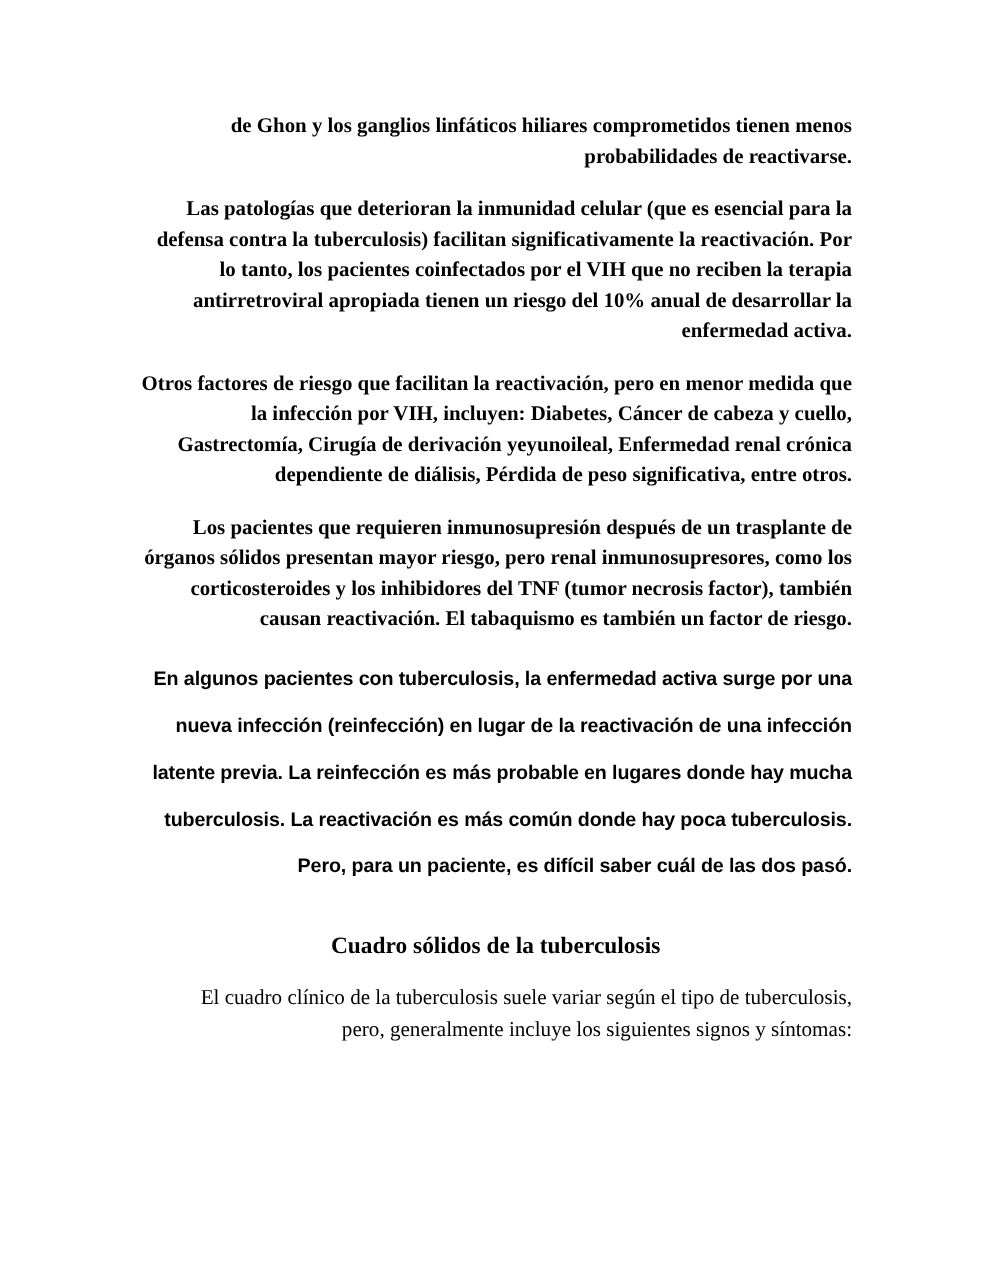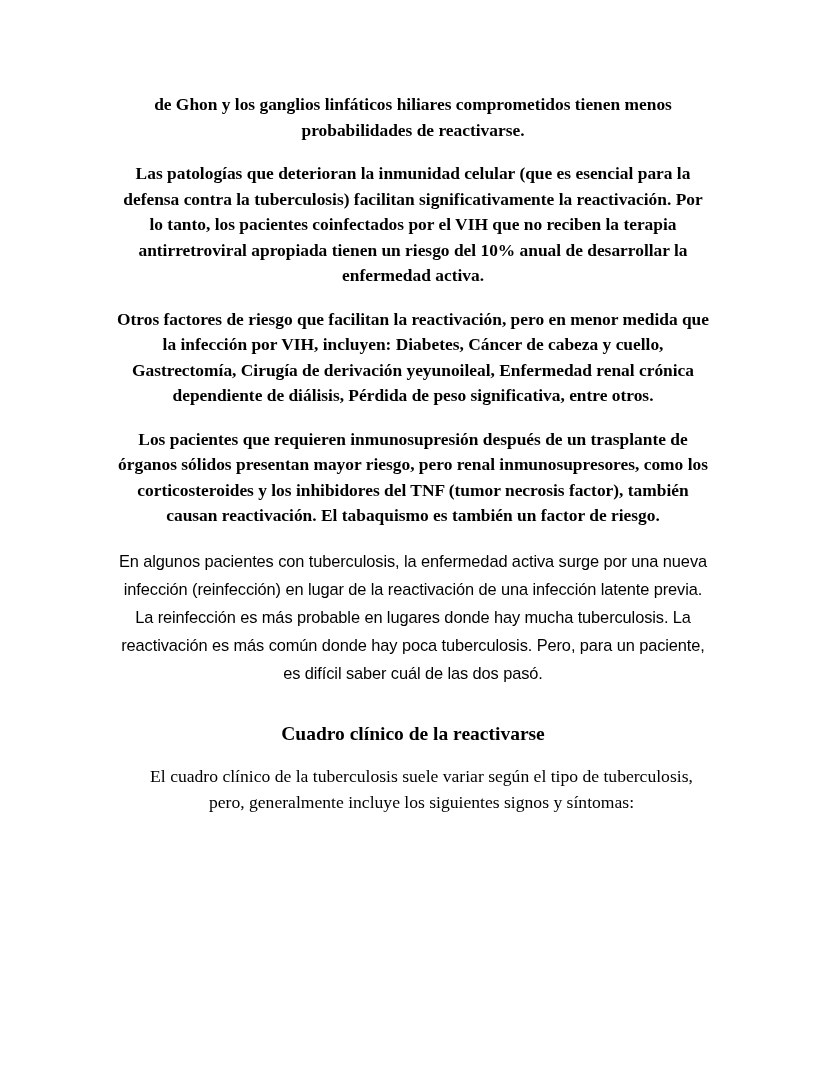--- a/index.html
+++ b/index.html
@@ -21,31 +21,31 @@
     padding: 92px 118px 0 116px;
     background: #ffffff;
   }
   .doc-body {
     width: 594px;
   }
   p.para {
     margin: 0 0 18px 0;
     font-size: 17.4px;
     line-height: 25.5px;
-    text-align: center;
+    text-align: right;
   }
   p.bold-serif {
     font-family: "Liberation Serif", serif;
     font-weight: bold;
   }
   p.bold-sans {
     font-family: "Liberation Sans", sans-serif;
-    font-weight: normal;
+    font-weight: bold;
     font-size: 16.4px;
-    line-height: 28px;
+    line-height: 39px;
     letter-spacing: -0.1px;
   }
   p.plain {
     font-family: "Liberation Serif", serif;
     font-weight: normal;
     font-size: 17.6px;
     line-height: 26px;
     margin-left: 17px;
   }
   h2.section-heading {
@@ -72,21 +72,21 @@
     <p class="para bold-serif first-para">de Ghon y los ganglios linfáticos hiliares comprometidos tienen menos probabilidades de reactivarse.</p>
 
     <p class="para bold-serif">Las patologías que deterioran la inmunidad celular (que es esencial para la defensa contra la tuberculosis) facilitan significativamente la reactivación. Por lo tanto, los pacientes coinfectados por el VIH que no reciben la terapia antirretroviral apropiada tienen un riesgo del 10% anual de desarrollar la enfermedad activa.</p>
 
     <p class="para bold-serif">Otros factores de riesgo que facilitan la reactivación, pero en menor medida que la infección por VIH, incluyen: Diabetes, Cáncer de cabeza y cuello, Gastrectomía, Cirugía de derivación yeyunoileal, Enfermedad renal crónica dependiente de diálisis, Pérdida de peso significativa, entre otros.</p>
 
     <p class="para bold-serif">Los pacientes que requieren inmunosupresión después de un trasplante de órganos sólidos presentan mayor riesgo, pero renal inmunosupresores, como los corticosteroides y los inhibidores del TNF (tumor necrosis factor), también causan reactivación. El tabaquismo es también un factor de riesgo.</p>
 
     <p class="para bold-sans">En algunos pacientes con tuberculosis, la enfermedad activa surge por una nueva infección (reinfección) en lugar de la reactivación de una infección latente previa. La reinfección es más probable en lugares donde hay mucha tuberculosis. La reactivación es más común donde hay poca tuberculosis. Pero, para un paciente, es difícil saber cuál de las dos pasó.</p>
 
-    <h2 class="section-heading">Cuadro clínico de la reactivarse</h2>
+    <h2 class="section-heading">Cuadro sólidos de la tuberculosis</h2>
 
     <p class="para plain">El cuadro clínico de la tuberculosis suele variar según el tipo de tuberculosis, pero, generalmente incluye los siguientes signos y síntomas:</p>
 
     <div class="gap-block"></div>
 
 
   </div>
 </div>
 
 </body></html>

